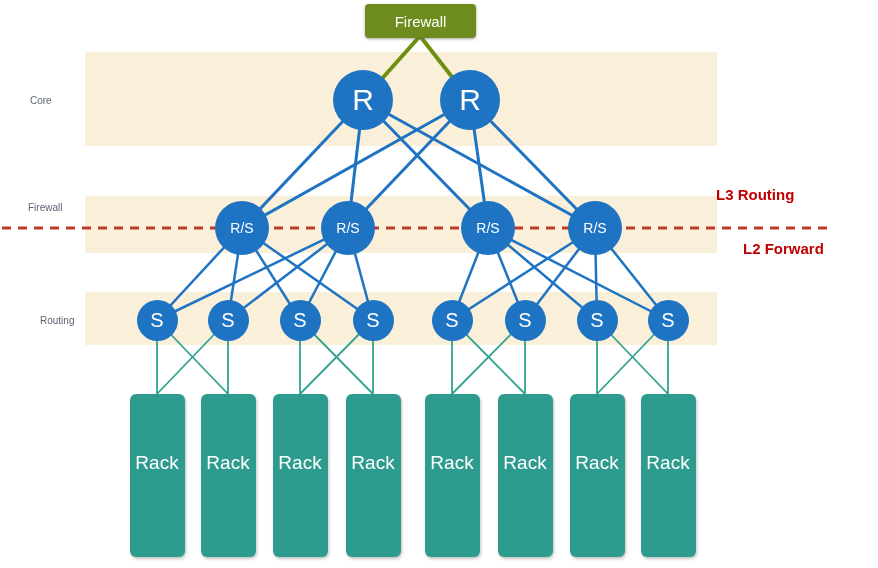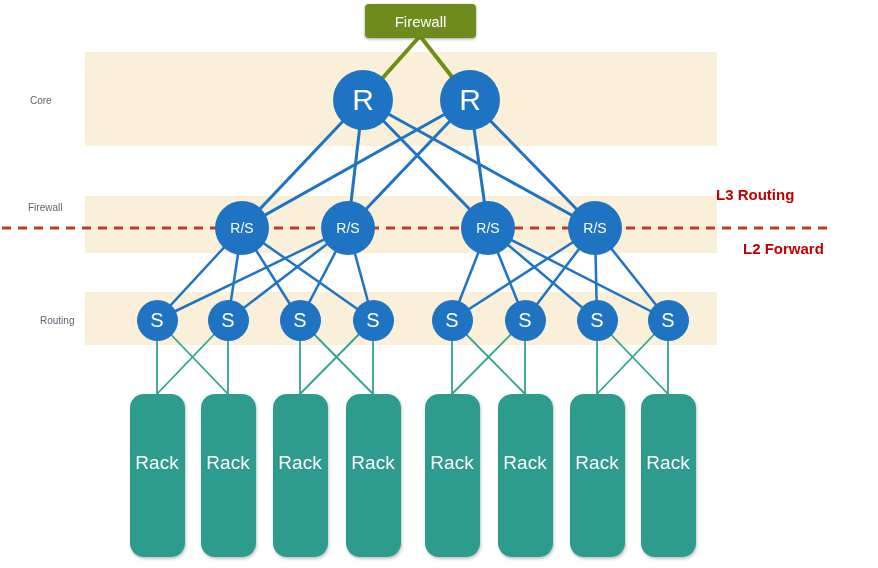--- a/index.html
+++ b/index.html
@@ -25,21 +25,21 @@
   .node.r{width:60px;height:60px;font-size:30px;}
   .node.rs{width:54px;height:54px;font-size:14px;}
   .node.s{width:41px;height:41px;font-size:20px;}
   .firewall{
     position:absolute;left:365px;top:4px;width:111px;height:34px;border-radius:4px;
     background:var(--firewall-green,#6E8C1D);color:#fff;font-size:15px;
     display:flex;align-items:center;justify-content:center;
     box-shadow:0 1px 3px rgba(90,90,90,.55);
   }
   .rack{
-    position:absolute;top:394px;width:55px;height:163px;border-radius:14px;
+    position:absolute;top:394px;width:55px;height:163px;border-radius:6px;
     background:var(--rack-teal,#2D9C8E);color:#fff;font-size:19px;
     display:flex;justify-content:center;align-items:flex-start;padding-top:58px;
     box-sizing:border-box;box-shadow:1px 2px 3px rgba(110,110,110,.4);
   }
 </style>
 </head>
 <body>
 
 <div id="stage" style="--node-blue: #1E73C2; --band-cream: #FAF0D9; --firewall-green: #6E8C1D; --rack-teal: #2D9C8E; --annotation-red: #C00000; --label-gray: #5B6472;">
 

